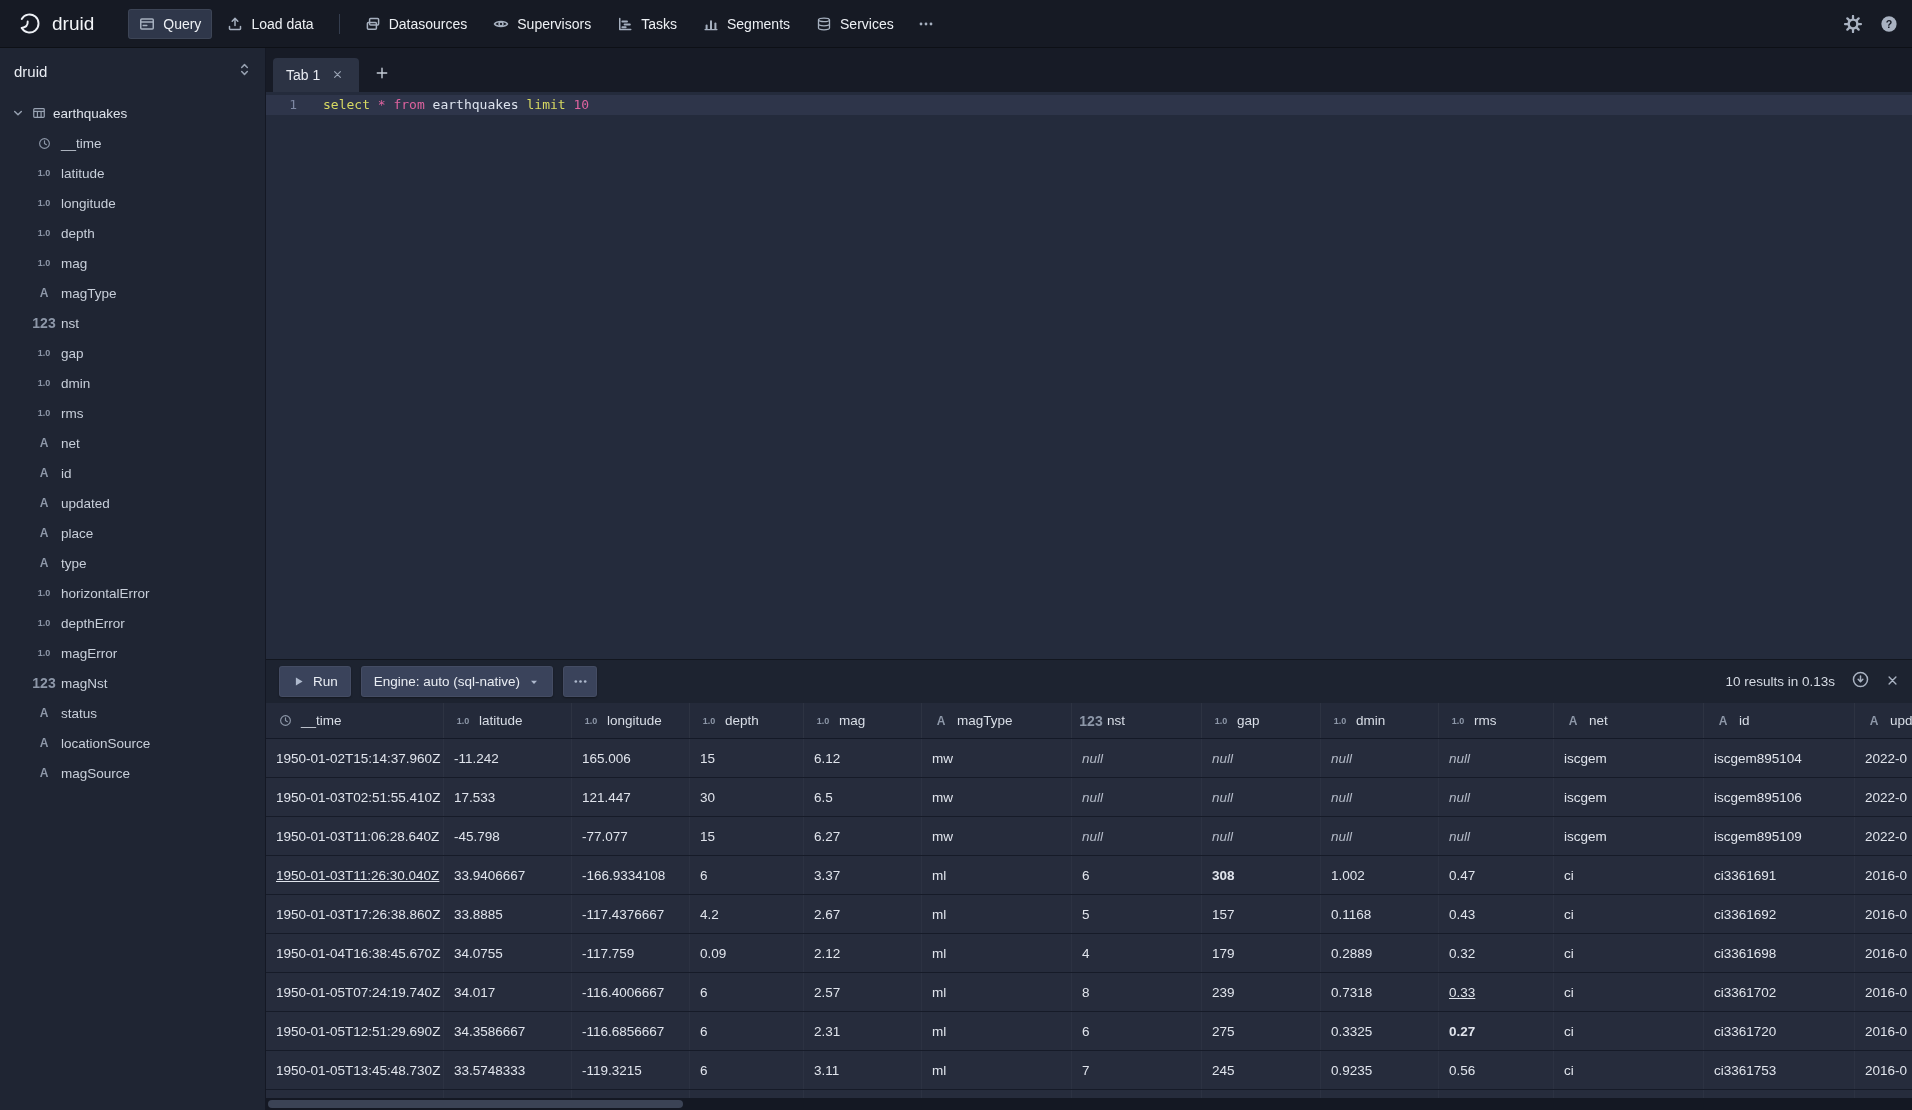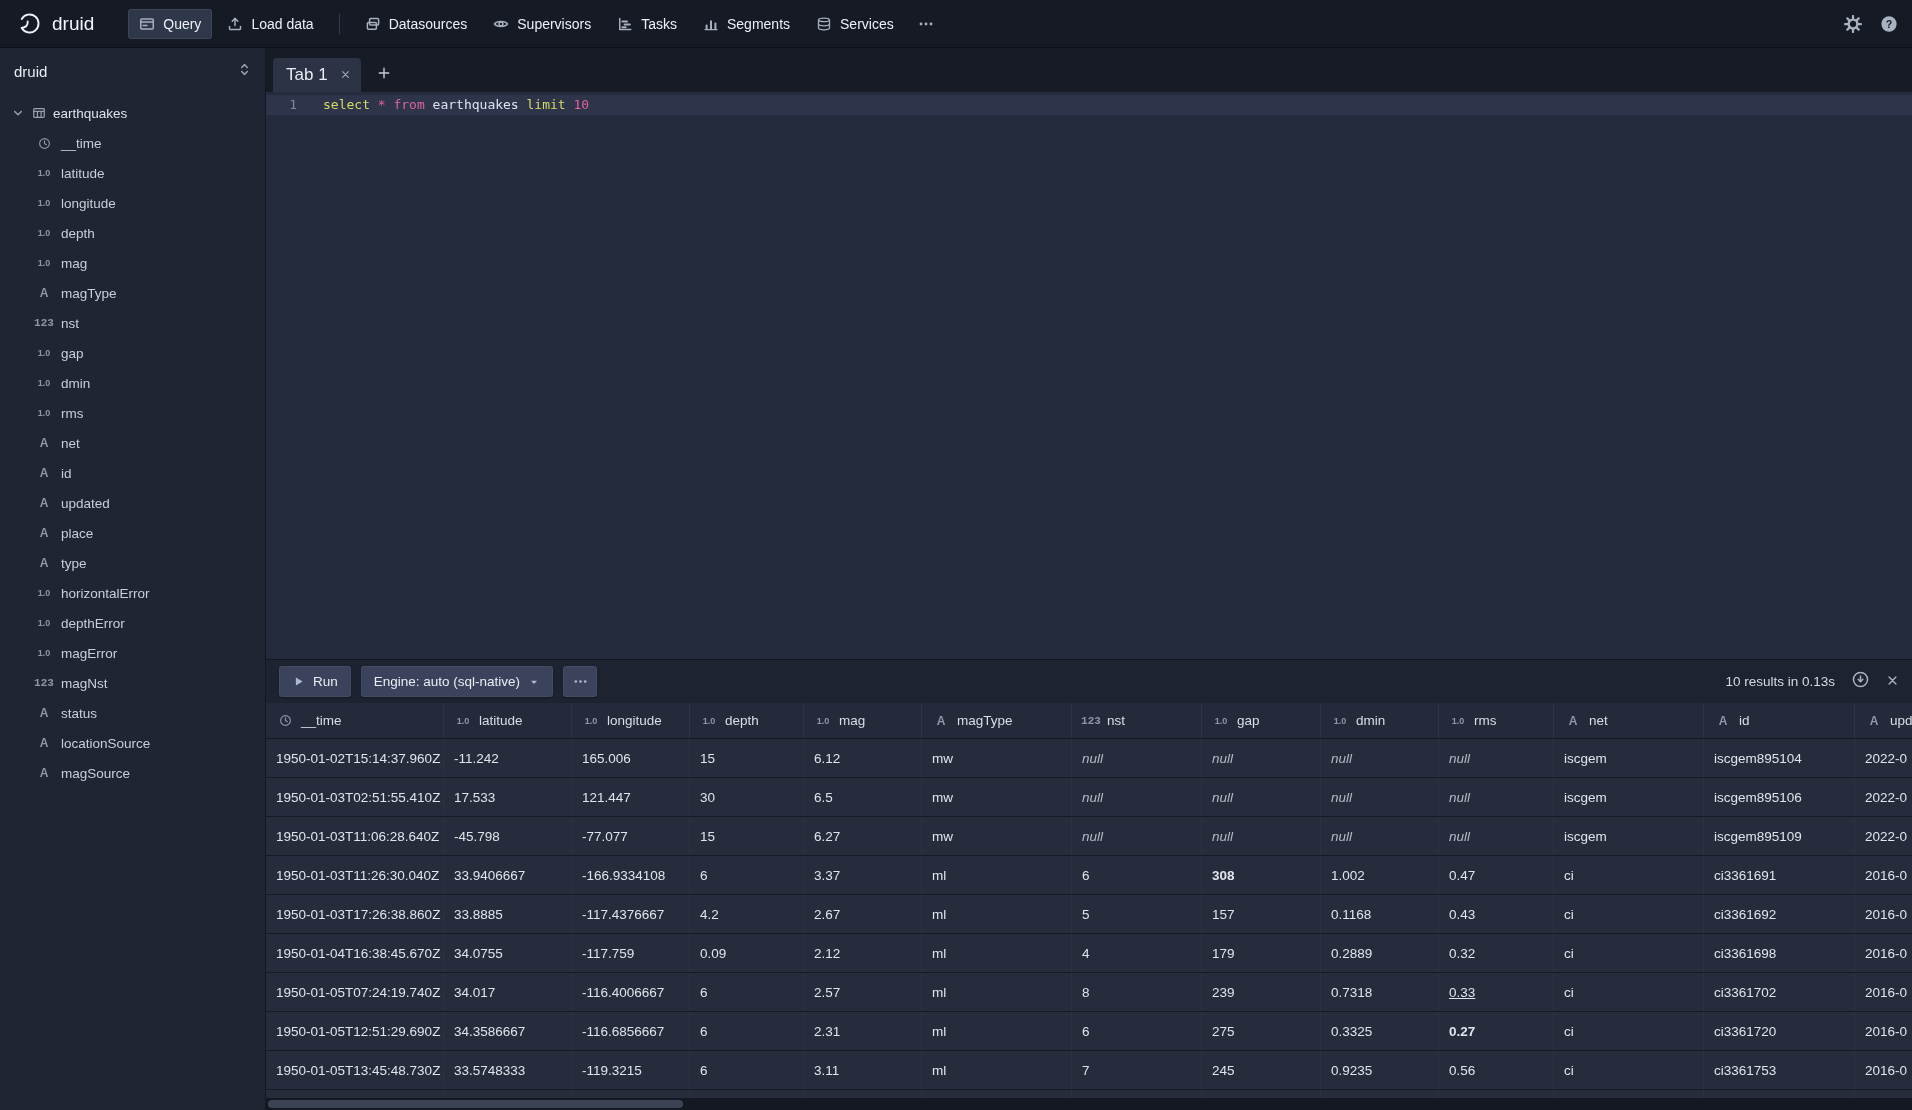--- a/index.html
+++ b/index.html
@@ -31,28 +31,28 @@
   .sidebar-header .icon-btn { color: #97a1b1; display: flex; cursor: pointer; }
   .sidebar-header .icon-btn svg { width: 15px; height: 15px; }
   .tree { flex: 1; overflow: hidden; padding-top: 4px; font-size: 13.5px; }
   .tree-parent { height: 30px; display: flex; align-items: center; gap: 7px; padding-left: 11px; color: #dee3eb; cursor: pointer; }
   .tree-parent .icon { color: #98a2b2; display: flex; }
   .tree-parent .icon svg { width: 14px; height: 14px; }
   .tree-item { height: 30px; display: flex; align-items: center; gap: 8px; padding-left: 35px; color: #c8cfda; cursor: pointer; }
   .type-icon { width: 18px; flex: none; display: inline-flex; align-items: center; justify-content: center; color: #8d97a8; }
   .type-icon svg { width: 13px; height: 13px; }
   .tg { font-size: 9px; font-weight: 700; }
-  .tg123 { font-size: 11px; letter-spacing: 0; font-family: Liberation Mono, monospace; }
+  .tg123 { font-size: 14px; letter-spacing: 0; }
   .tga { font-size: 12px; font-weight: 600; }
 
   
   .main { flex: 1; min-width: 0; display: flex; flex-direction: column; background: #171b26; }
 
   .tabbar { height: 44px; flex: none; display: flex; align-items: flex-end; padding-left: 7px; }
-  .tab { height: 34px; background: #2c3344; border-radius: 4px 4px 0 0; display: flex; align-items: center; gap: 12px; padding: 0 10px 0 13px; font-size: 17px; color: #e8ebf1; cursor: pointer; }
+  .tab { height: 34px; background: #2c3344; border-radius: 4px 4px 0 0; display: flex; align-items: center; gap: 12px; padding: 0 16px 0 13px; font-size: 14px; color: #e8ebf1; cursor: pointer; }
   .tab .icon-btn { color: #9aa4b4; display: flex; cursor: pointer; }
   .tab .icon-btn svg { width: 11px; height: 11px; }
   .tab-add { width: 34px; height: 34px; display: flex; align-items: center; justify-content: center; color: #c6cdd8; cursor: pointer; margin-left: 6px; margin-bottom: 0; }
   .tab-add svg { width: 14px; height: 14px; }
 
   .editor { flex: 1; min-height: 0; background: var(--editor_bg, #242b3c); font-family: "DejaVu Sans Mono", monospace; font-size: 13px; padding-top: 3px; cursor: text; }
   .ed-line { display: flex; height: 20px; line-height: 20px; }
   .ed-line.active { background: #2e354a; }
   .gutter-cell { width: 44px; flex: none; text-align: right; padding-right: 13px; color: #7d87a2; }
   .code-cell { padding-left: 13px; white-space: pre; color: #dde3ee; }
@@ -508,21 +508,21 @@
                 <div class="td" style="width: 150px;">mw</div>
                 <div class="td null" style="width: 130px;">null</div>
                 <div class="td null" style="width: 119px;">null</div>
                 <div class="td null" style="width: 118px;">null</div>
                 <div class="td null" style="width: 115px;">null</div>
                 <div class="td" style="width: 150px;">iscgem</div>
                 <div class="td" style="width: 151px;">iscgem895109</div>
                 <div class="td" style="width: 160px;">2022-0</div>
               </div>
               <div class="trow">
-                <div class="td" style="width: 178px;">1950-01-03T11:26:30.040Z</div>
+                <div class="td" style="width: 178px; text-decoration: underline;">1950-01-03T11:26:30.040Z</div>
                 <div class="td" style="width: 128px;">33.9406667</div>
                 <div class="td" style="width: 118px;">-166.9334108</div>
                 <div class="td" style="width: 114px;">6</div>
                 <div class="td" style="width: 118px;">3.37</div>
                 <div class="td" style="width: 150px;">ml</div>
                 <div class="td" style="width: 130px;">6</div>
                 <div class="td" style="width: 119px; font-weight: bold;">308</div>
                 <div class="td" style="width: 118px;">1.002</div>
                 <div class="td" style="width: 115px;">0.47</div>
                 <div class="td" style="width: 150px;">ci</div>

